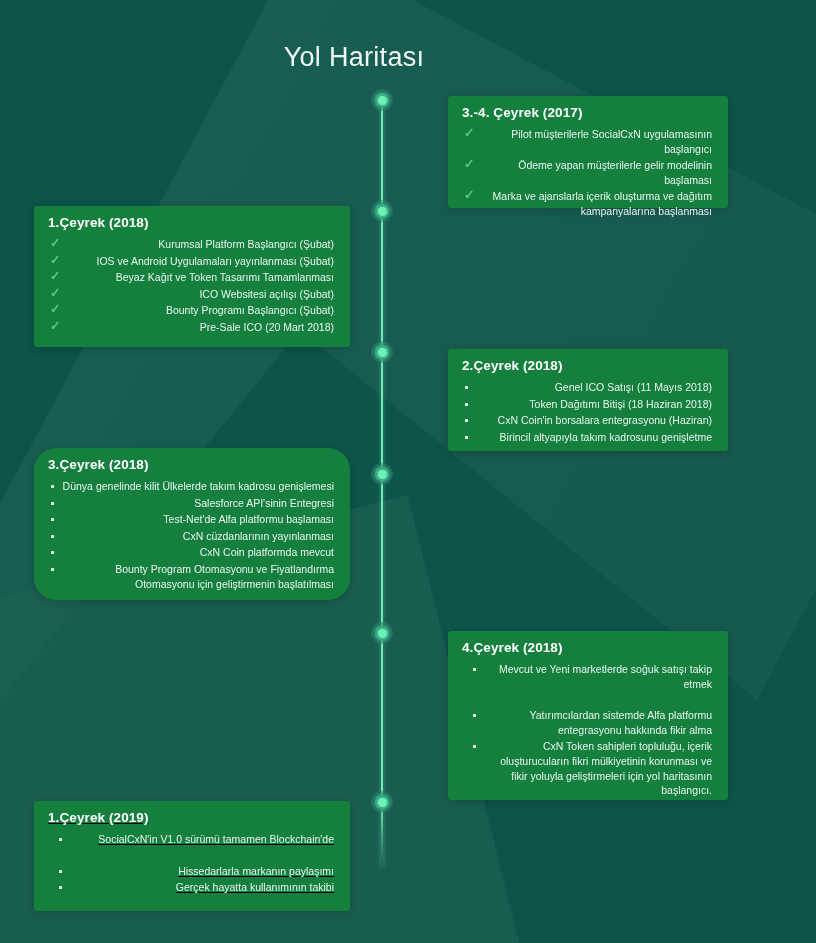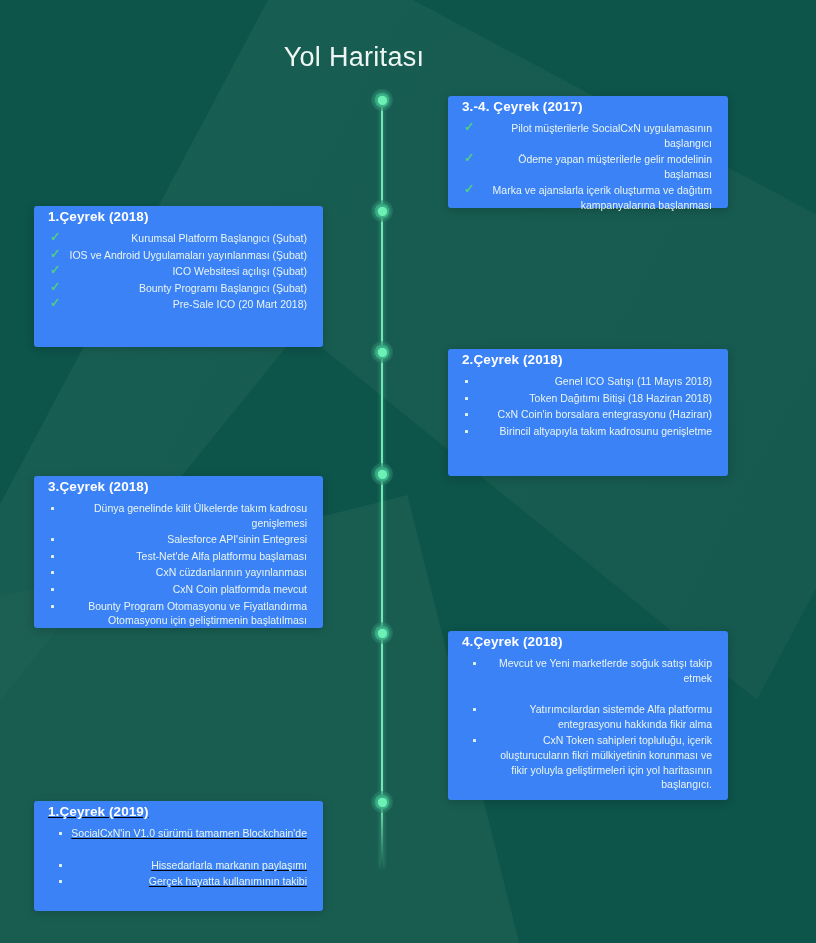--- a/index.html
+++ b/index.html
@@ -105,28 +105,28 @@
     height: 9px;
     margin: -4.5px 0 0 -4.5px;
     border-radius: 50%;
     background: #6cf0b4;
     box-shadow: 0 0 5px rgba(108,240,180,.9);
   }
 
   
   .card {
     position: absolute;
-    background: #3b82f6;
+    background: #15803d;
     border-radius: 3px;
     box-shadow: 0 2px 10px rgba(0,0,0,.18);
     z-index: 6;
     box-sizing: border-box;
-    padding: 3px 16px 14px 14px;
-  }
-  .card.left  { left: 34px;  width: 289px; }
+    padding: 9px 16px 14px 14px;
+  }
+  .card.left  { left: 34px;  width: 316px; }
   .card.right { left: 448px; width: 280px; }
 
   .card-title {
     color: #ffffff;
     font-size: 13.5px;
     font-weight: 700;
     margin: 0 0 7px 0;
     letter-spacing: .1px;
   }
   .card-list {
@@ -216,35 +216,36 @@
         <li>Pilot müşterilerle SocialCxN uygulamasının başlangıcı</li>
         <li>Ödeme yapan müşterilerle gelir modelinin başlaması</li>
         <li>Marka ve ajanslarla içerik oluşturma ve dağıtım kampanyalarına başlanması</li>
       </ul>
     </div>
     <div class="card left" style="top: 206px; height: 141px;">
       <div class="card-title">1.Çeyrek (2018)</div>
       <ul class="card-list check">
         <li>Kurumsal Platform Başlangıcı (Şubat)</li>
         <li>IOS ve Android Uygulamaları yayınlanması (Şubat)</li>
+        <li>Beyaz Kağıt ve Token Tasarımı Tamamlanması</li>
         <li>ICO Websitesi açılışı (Şubat)</li>
         <li>Bounty Programı Başlangıcı (Şubat)</li>
         <li>Pre-Sale ICO (20 Mart 2018)</li>
       </ul>
     </div>
-    <div class="card right" style="top: 349px; height: 127px;">
+    <div class="card right" style="top: 349px; height: 102px;">
       <div class="card-title">2.Çeyrek (2018)</div>
       <ul class="card-list bullet">
         <li>Genel ICO Satışı (11 Mayıs 2018)</li>
         <li>Token Dağıtımı Bitişi (18 Haziran 2018)</li>
         <li>CxN Coin'in borsalara entegrasyonu (Haziran)</li>
         <li>Birincil altyapıyla takım kadrosunu genişletme</li>
       </ul>
     </div>
-    <div class="card left" style="top: 476px; height: 152px;">
+    <div class="card left" style="top: 448px; height: 152px; border-radius: 22px;">
       <div class="card-title">3.Çeyrek (2018)</div>
       <ul class="card-list bullet">
         <li>Dünya genelinde kilit Ülkelerde takım kadrosu genişlemesi</li>
         <li>Salesforce API'sinin Entegresi</li>
         <li>Test-Net'de Alfa platformu başlaması</li>
         <li>CxN cüzdanlarının yayınlanması</li>
         <li>CxN Coin platformda mevcut</li>
         <li>Bounty Program Otomasyonu ve Fiyatlandırma Otomasyonu için geliştirmenin başlatılması</li>
       </ul>
     </div>

